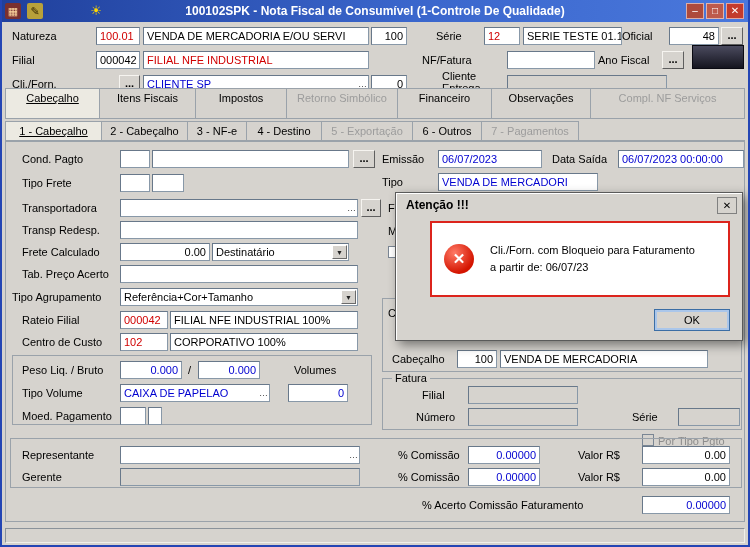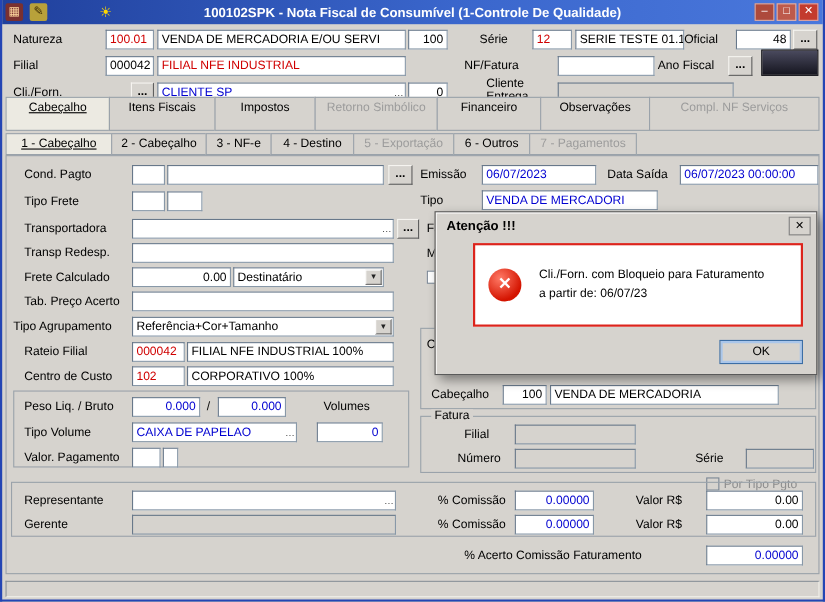--- a/index.html
+++ b/index.html
@@ -163,21 +163,21 @@
   <div class="fld blue num" style="left:118px;top:361px;width:62px">0.000</div>
   <span class="lbl tal" style="left:186px;width:8px;top:363px">/</span>
   <div class="fld blue num" style="left:196px;top:361px;width:62px">0.000</div>
   <span class="lbl tal" style="left:292px;width:56px;top:363px">Volumes</span>
   <span class="lbl" style="left:20px;width:95px;top:386px">Tipo Volume</span>
   <div class="fld blue" style="left:118px;top:384px;width:150px">
     <span>CAIXA DE PAPELAO</span>
     <span class="inbrowse">…</span>
   </div>
   <div class="fld blue num" style="left:286px;top:384px;width:60px">0</div>
-  <span class="lbl" style="left:20px;width:95px;top:409px">Valor. Pagamento</span>
+  <span class="lbl" style="left:20px;width:95px;top:409px">Moed. Pagamento</span>
   <div class="fld" style="left:118px;top:407px;width:26px"></div>
   <div class="fld" style="left:146px;top:407px;width:14px"></div>
 
   <span class="lbl" style="left:380px;width:52px;top:152px">Emissão</span>
   <div class="fld blue" style="left:436px;top:150px;width:104px">06/07/2023</div>
   <span class="lbl" style="left:550px;width:62px;top:152px">Data Saída</span>
   <div class="fld blue" style="left:616px;top:150px;width:126px">06/07/2023 00:00:00</div>
 
   <span class="lbl" style="left:380px;width:52px;top:175px">Tipo</span>
   <div class="fld blue" style="left:436px;top:173px;width:160px">VENDA DE MERCADORI</div>

